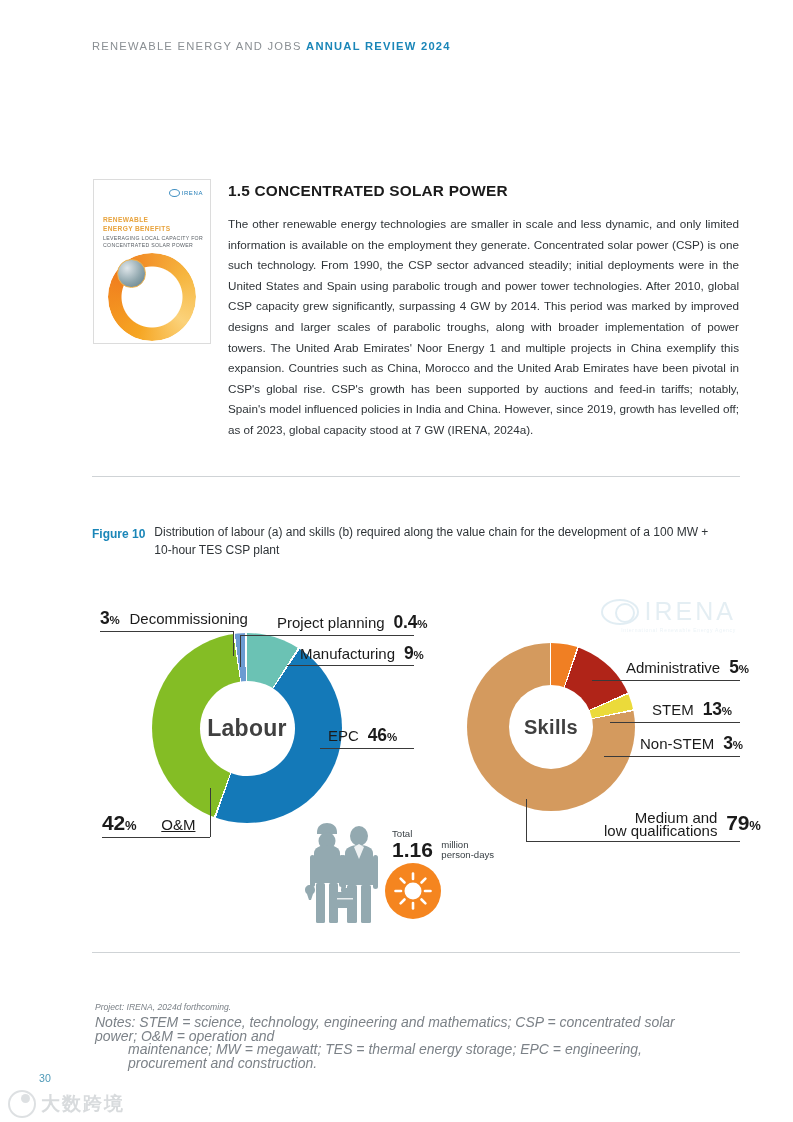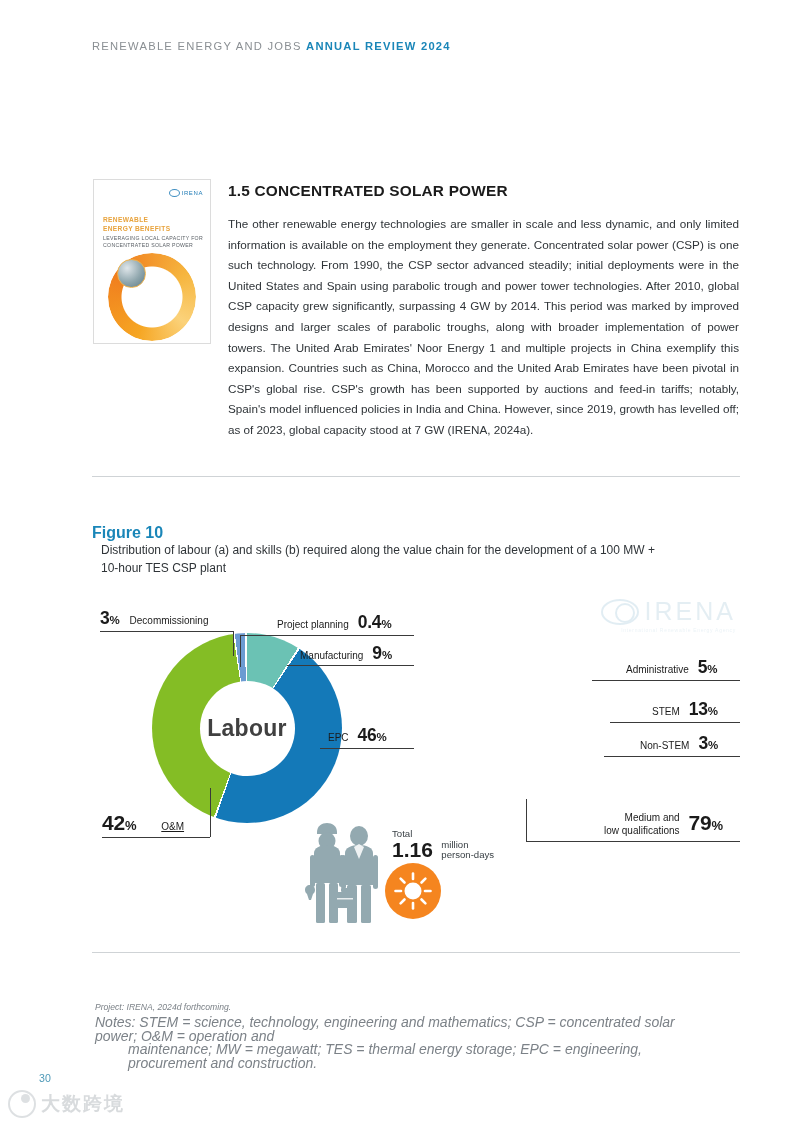--- a/index.html
+++ b/index.html
@@ -37,21 +37,21 @@
   .h-sec{position:absolute;left:228px;top:182px;font-size:15.4px;font-weight:bold;
          color:#1b1b1b;letter-spacing:.2px;}
   .body{position:absolute;left:228px;top:214px;width:511px;font-size:11.7px;
         line-height:20.6px;color:#2f3438;text-align:justify;}
 
   
   .rule{position:absolute;left:92px;width:648px;height:1px;background:#cfd3d6;}
 
   
   .figcap{position:absolute;left:92px;top:524px;width:650px;}
-  .figcap .no{color:#1a86b8;font-weight:bold;font-size:16px;}
+  .figcap .no{color:#1a86b8;font-weight:bold;font-size:12px;}
   .figcap .tx{color:#2f3438;font-size:12px;line-height:17.5px;display:inline-block;
               vertical-align:top;width:570px;margin-left:9px;}
 
   
   .chartwrap{position:absolute;left:92px;top:585px;width:650px;height:360px;}
 
   .wm-irena{position:absolute;right:6px;top:12px;opacity:.30;display:flex;
             flex-direction:column;align-items:flex-end;}
   .wm-irena .row{display:flex;align-items:center;gap:6px;}
   .wm-irena .glyph{width:34px;height:22px;border:2px solid #9fc4d8;border-radius:50%;
@@ -69,21 +69,21 @@
 
   #donut-labour{left:60px;top:48px;width:190px;height:190px;}
   #donut-labour .hole{left:47.5px;top:47.5px;width:95px;height:95px;}
   #donut-skills{left:375px;top:58px;width:168px;height:168px;}
   #donut-skills .hole{left:42px;top:42px;width:84px;height:84px;}
 
   
   .cal{position:absolute;font-size:10.6px;color:#1b1b1b;white-space:nowrap;}
   .cal .pct{font-size:17.5px;font-weight:bold;letter-spacing:-.2px;}
   .cal .pct small{font-size:11.5px;font-weight:bold;}
-  .cal .nm{font-size:10px;}
+  .cal .nm{font-size:15px;}
   .lead-h{position:absolute;height:1px;background:#3a3a3a;}
   .lead-v{position:absolute;width:1px;background:#3a3a3a;}
 
   
   .total{position:absolute;left:300px;top:243px;}
   .total .lb{font-size:9.6px;color:#3b4247;}
   .total .num{font-size:21px;font-weight:bold;color:#1b1b1b;line-height:21px;}
   .total .un{font-size:9.6px;color:#3b4247;line-height:10.6px;display:inline-block;
              vertical-align:bottom;margin-left:4px;}
 
@@ -187,20 +187,33 @@
     </div>
     <div class="lead-h" style="left:228px;top:163px;width:94px;"></div>
 
     <div class="cal" style="left:10px;top:226px;">
       <span class="pct" style="font-size:21px;"><span>42</span><small style="font-size:13px;">%</small></span>
       <span class="nm" style="margin-left:22px;text-decoration:underline;">O&amp;M</span>
     </div>
     <div class="lead-h" style="left:10px;top:252px;width:108px;"></div>
     <div class="lead-v" style="left:118px;top:203px;height:49px;"></div>
 
+    <div class="donut" id="donut-skills" style="background:conic-gradient(
+            #F07F23 0deg 18deg,
+            #ffffff 18deg 19.2deg,
+            #B02418 19.2deg 65.8deg,
+            #ffffff 65.8deg 67deg,
+            #EBDA3A 67deg 77.8deg,
+            #ffffff 77.8deg 79deg,
+            #D49A5E 79deg 359deg,
+            #ffffff 359deg 360deg);">
+      <div class="hole">
+        <span style="font-size:20px;">Skills</span>
+      </div>
+    </div>
 
     <div class="cal" style="left:534px;top:72px;">
       <span class="nm">Administrative</span>
       <span class="pct" style="margin-left:6px;"><span>5</span><small>%</small></span>
     </div>
     <div class="lead-h" style="left:500px;top:95px;width:148px;"></div>
 
     <div class="cal" style="left:560px;top:114px;">
       <span class="nm">STEM</span>
       <span class="pct" style="margin-left:6px;"><span>13</span><small>%</small></span>

